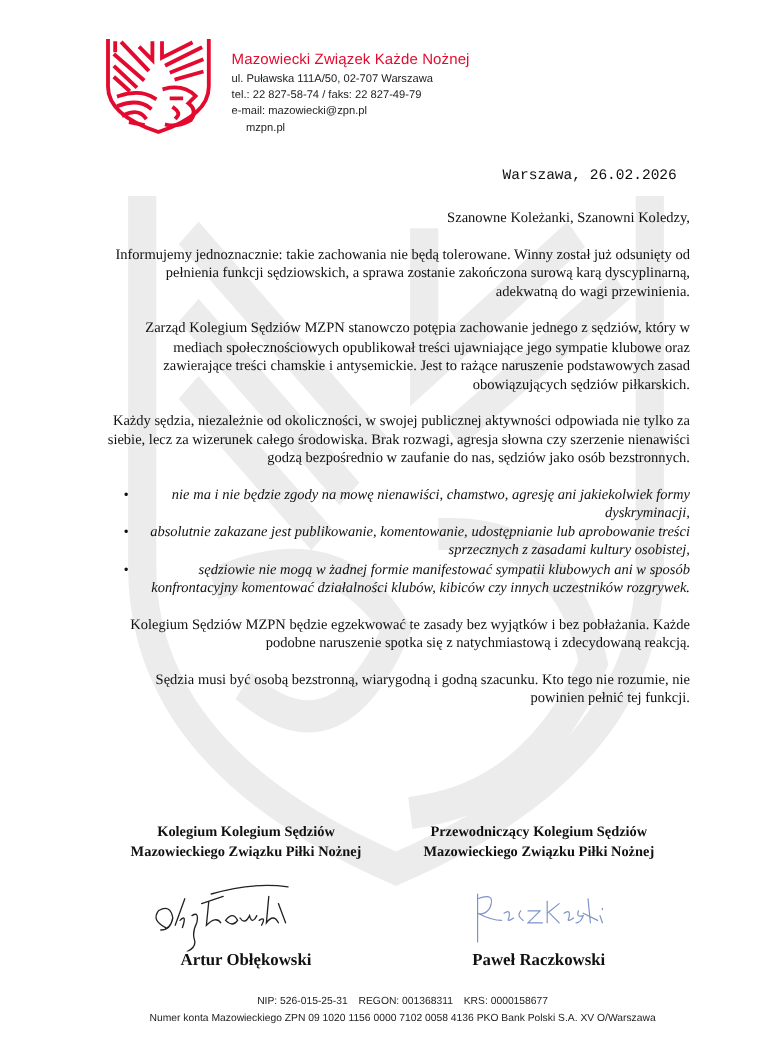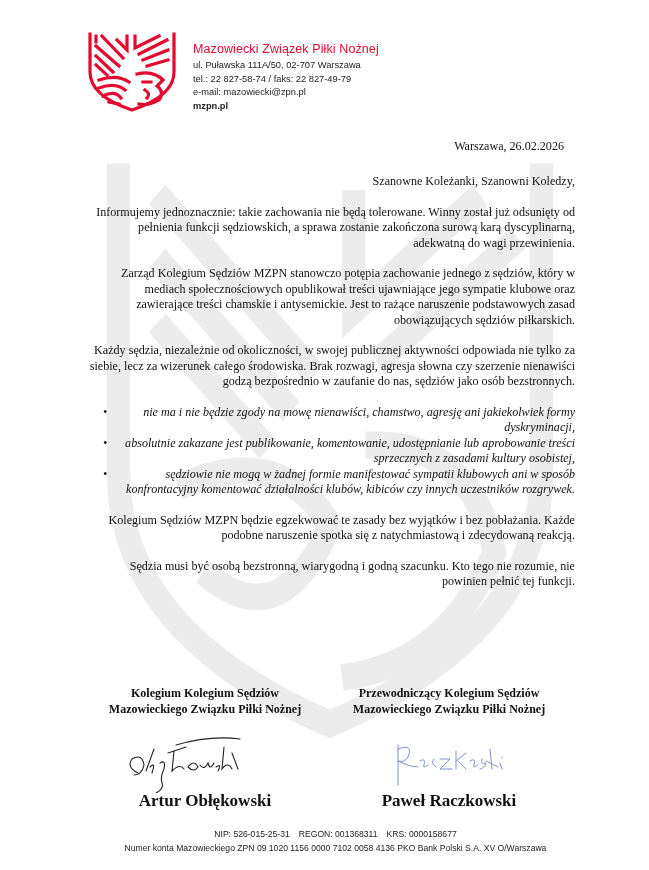--- a/index.html
+++ b/index.html
@@ -7,38 +7,38 @@
     .page { position: absolute; left: 0; top: 0; width: 649px; height: 870px; background: #ffffff; }
 
     
     .watermark { position: absolute; left: 95px; top: 150px; width: 470px; height: 590px; opacity: 0.07; z-index: 0; }
 
     
     .logo { position: absolute; left: 87px; top: 30px; width: 90px; height: 82px; z-index: 2; }
     .org { position: absolute; left: 193px; top: 42px; z-index: 2; font-family: "Liberation Sans", sans-serif; }
     .org-name { color: #e30a2f; font-size: 12.5px; letter-spacing: 0.1px; line-height: 15px; margin-bottom: 2px; }
     .org-line { color: #222; font-size: 9.3px; line-height: 13.6px; }
-    .org-web { color: #222; font-size: 9.3px; line-height: 13.6px; font-weight: bold; }
+    .org-web { color: #222; font-size: 9.3px; line-height: 13.6px; font-weight: normal; margin-left: 12px; }
 
     
     .serif { font-family: "Liberation Serif", serif; color: #111; font-size: 12.1px; line-height: 15.4px; }
-    .date { position: absolute; right: 85px; top: 139px; z-index: 2; }
+    .date { position: absolute; right: 85px; top: 139px; z-index: 2; font-family: Liberation Mono, monospace; }
     .content { position: absolute; left: 85px; top: 174px; width: 490px; z-index: 2; text-align: right; }
     .content p { margin: 0 0 15.4px 0; }
     .content ul { margin: 0 0 15.4px 0; padding: 0 0 0 38px; list-style: none; font-style: italic; }
     .content li { position: relative; margin: 0; }
     .content li::before { content: "\2022"; position: absolute; left: -20px; top: 0; font-size: 12px; }
 
     
     .sig { position: absolute; top: 686px; width: 230px; text-align: center; z-index: 2; font-family: "Liberation Serif", serif; color: #111; }
     .sig-left { left: 90px; }
     .sig-right { left: 334px; }
     .sig-title { font-weight: bold; font-size: 12px; line-height: 15.5px; }
     .sig-image { height: 70px; margin-top: 6px; margin-bottom: 0; display: block; }
-    .sig-name { font-weight: bold; font-size: 17px; line-height: 15px; font-family: Liberation Serif, serif; }
+    .sig-name { font-weight: bold; font-size: 14px; line-height: 15px; font-family: Liberation Serif, serif; }
 
     
     .footer { position: absolute; left: 0; width: 649px; top: 828px; text-align: center; font-family: "Liberation Sans", sans-serif; color: #222; font-size: 8.6px; line-height: 13.5px; z-index: 2; padding-left: 11px; }
     .footer .gap { display: inline-block; width: 9px; }
   </style>
 </head>
 <body>
 
 <div class="page">
 
@@ -60,21 +60,21 @@
       <path d="M3 4 L3 42 Q3 66 45 80 Q87 66 87 42 L87 4"></path>
       <path d="M9 6 L9 12 M15 6 L36 28 M9 16 L32 36 M9 26 L26 42 M9 35 L20 45"></path>
       <path d="M40 6 L40 20 L30 10"></path>
       <path d="M48 6 L48 18 L72 6 M52 24 L80 10 M56 30 L81 20 M60 36 L81 30"></path>
       <path d="M12 50 Q30 44 42 52 M12 58 Q28 52 38 60 M16 66 Q28 60 34 68 M22 72 L32 74"></path>
       <path d="M50 44 Q66 40 76 50 L70 56 Q78 62 72 70 Q62 76 52 74 M56 52 L64 52 M58 60 Q64 64 60 68"></path>
     </g>
   </svg>
 
   <div class="org">
-    <div class="org-name">Mazowiecki Związek Piłki Nożnej</div>
+    <div class="org-name">Mazowiecki Związek Każde Nożnej</div>
     <div class="org-line">ul. Puławska 111A/50, 02-707 Warszawa</div>
     <div class="org-line">tel.: 22 827-58-74 / faks: 22 827-49-79</div>
     <div class="org-line">e-mail: mazowiecki@zpn.pl</div>
     <div class="org-web">mzpn.pl</div>
   </div>
 
   <div class="date serif">Warszawa, 26.02.2026</div>
 
   <div class="content serif">
     <p>Szanowne Koleżanki, Szanowni Koledzy,</p>

